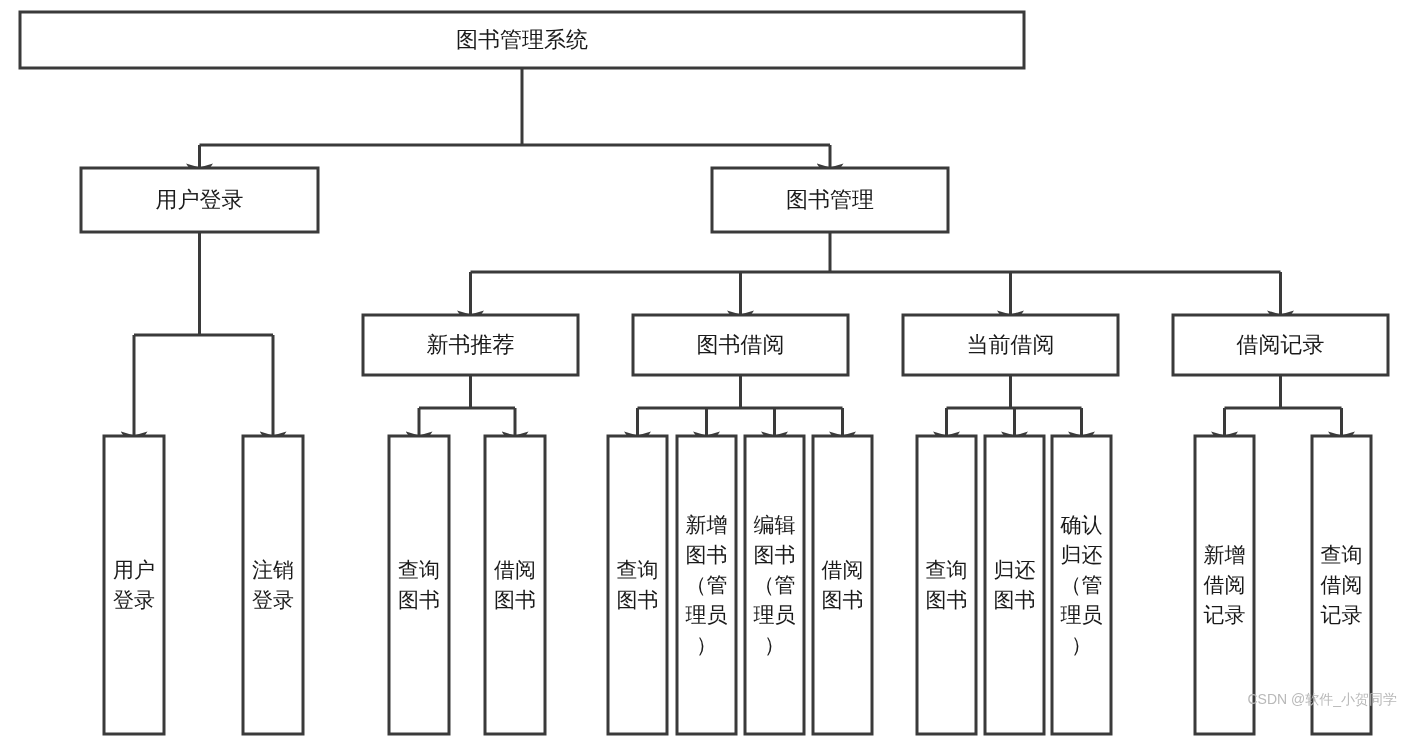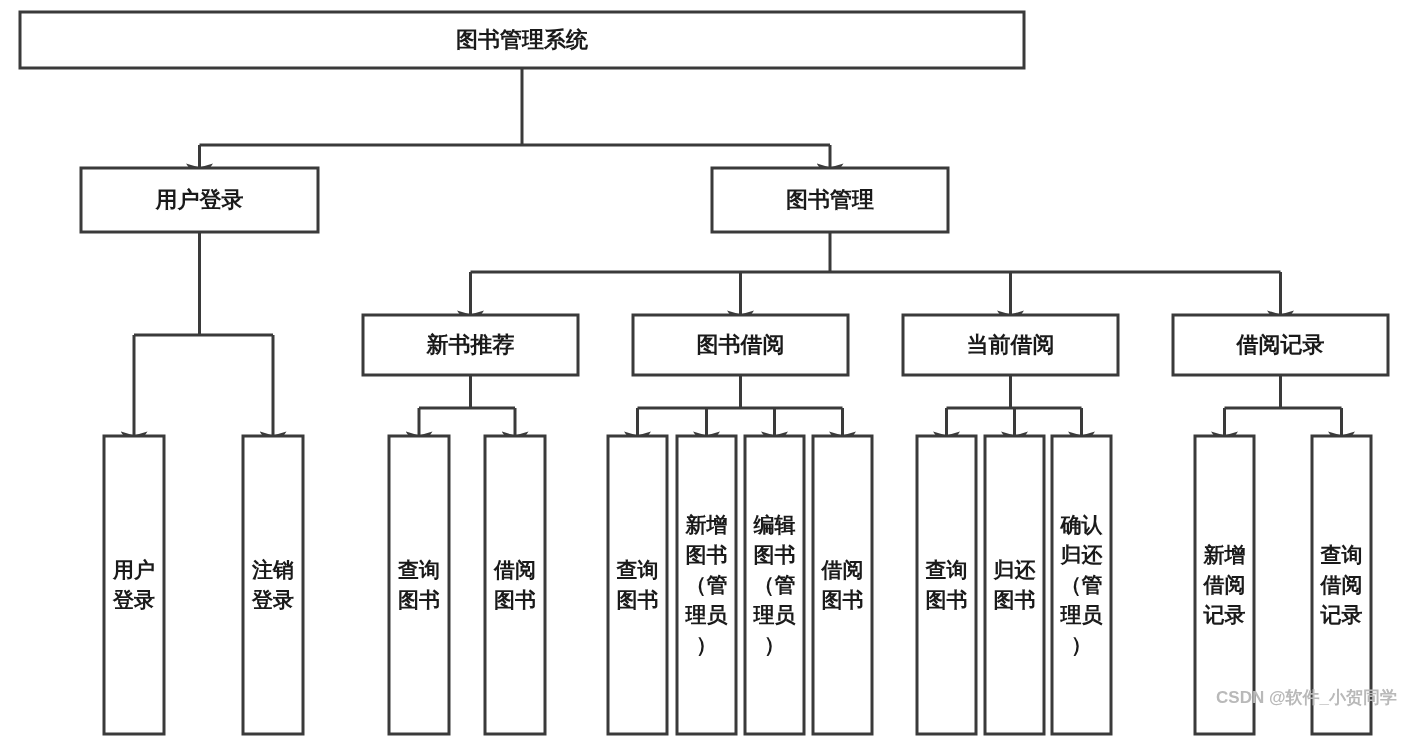--- a/index.html
+++ b/index.html
@@ -1,26 +1,26 @@
 <!DOCTYPE html>
 <html><head>
 <meta charset="utf-8">
 <style>
   html,body{margin:0;padding:0;background:#ffffff;}
   body{width:1405px;height:747px;overflow:hidden;
        font-family:"Liberation Sans","DejaVu Sans",sans-serif;}
-  #diagram-root{position:relative;width:1405px;height:713px;background:#ffffff;font-weight:bold;}
+  #diagram-root{position:relative;width:1405px;height:713px;background:#ffffff;}
   svg{display:block;}
   .box-rect{fill:#ffffff;stroke:#3a3a3a;stroke-width:3;}
   .edge{stroke:#3a3a3a;stroke-width:3;fill:none;stroke-linecap:butt;}
   .node-label{font-family:"Liberation Sans","DejaVu Sans",sans-serif;
               fill:#1a1a1a;font-size:22px;text-anchor:middle;dominant-baseline:middle;}
   .leaf-label{font-family:"Liberation Sans","DejaVu Sans",sans-serif;
               fill:#1a1a1a;font-size:21px;text-anchor:middle;}
-  .watermark{position:absolute;right:8px;bottom:4px;font-size:17px;color:#b9b9b9;
+  .watermark{position:absolute;right:8px;bottom:4px;font-size:14px;color:#b9b9b9;
              font-family:"Liberation Sans","DejaVu Sans",sans-serif;white-space:nowrap;}
 </style>
 </head>
 <body>
 
 <div id="diagram-root">
   <svg id="svg-layer" width="1405" height="747" viewBox="0 0 1405 747">
     <defs>
       <marker id="arrowhead" markerWidth="7" markerHeight="9" refX="1.2" refY="4.5" orient="auto" markerUnits="strokeWidth">
         <path d="M0,0 L6.5,4.5 L0,9 L1.4,4.5 Z" fill="#3a3a3a"></path>

